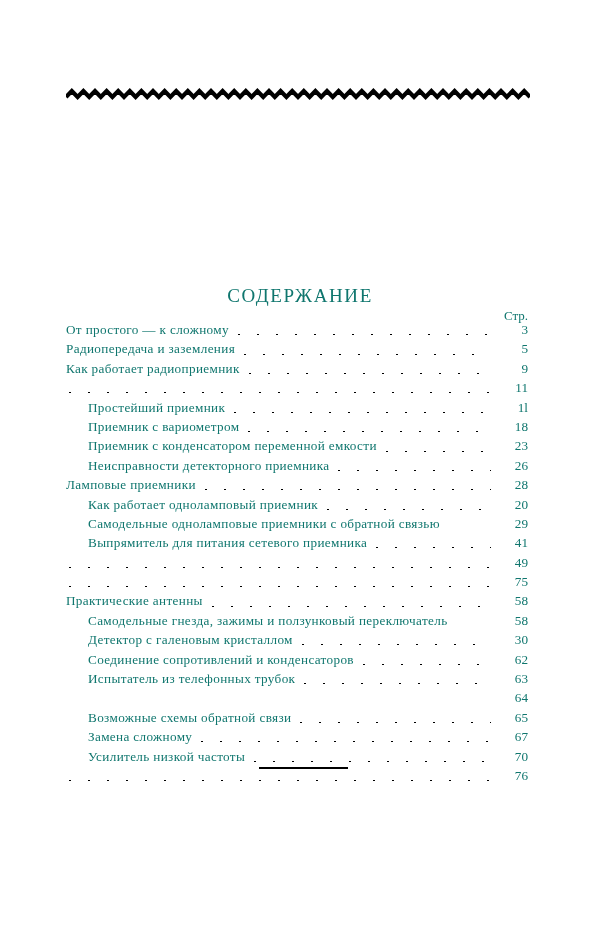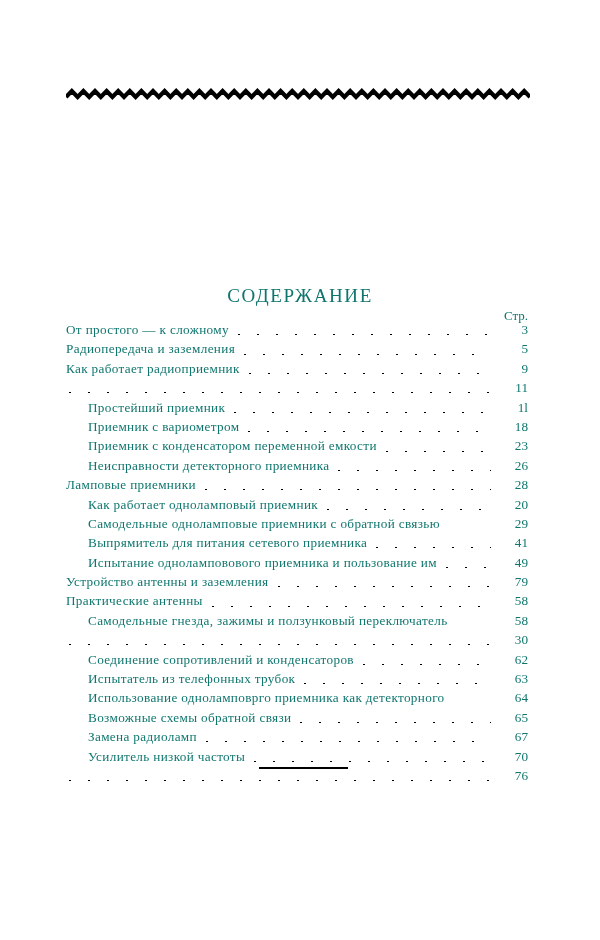--- a/index.html
+++ b/index.html
@@ -186,65 +186,63 @@
         <span class="toc-label">Самодельные одноламповые приемники с обратной связью</span>
         <span class="toc-leader"></span>
         <span class="toc-page">29</span>
       </div>
       <div class="toc-row level-2">
         <span class="toc-label">Выпрямитель для питания сетевого приемника</span>
         <span class="toc-leader"></span>
         <span class="toc-page">41</span>
       </div>
       <div class="toc-row level-2">
-        <span class="toc-label">Испытание одноламповового приемника и пользование им</span>
         <span class="toc-leader"></span>
         <span class="toc-page">49</span>
       </div>
       <div class="toc-row level-1">
-        <span class="toc-label">Устройство антенны   и заземления</span>
-        <span class="toc-leader"></span>
-        <span class="toc-page">79</span>
+        <span class="toc-leader"></span>
+        <span class="toc-page">75</span>
       </div>
       <div class="toc-row level-1">
         <span class="toc-label">Практические антенны</span>
         <span class="toc-leader"></span>
         <span class="toc-page">58</span>
       </div>
       <div class="toc-row level-2 no-leader">
         <span class="toc-label">Самодельные гнезда, зажимы и ползунковый переключатель</span>
         <span class="toc-leader"></span>
         <span class="toc-page">58</span>
       </div>
       <div class="toc-row level-2">
+        <span class="toc-label">Детектор с галеновым   кристаллом</span>
         <span class="toc-leader"></span>
         <span class="toc-page">30</span>
       </div>
       <div class="toc-row level-2">
         <span class="toc-label">Соединение сопротивлений  и  конденсаторов</span>
         <span class="toc-leader"></span>
         <span class="toc-page">62</span>
       </div>
       <div class="toc-row level-2">
         <span class="toc-label">Испытатель из телефонных трубок</span>
         <span class="toc-leader"></span>
         <span class="toc-page">63</span>
       </div>
       <div class="toc-row level-2 no-leader">
-        <span class="toc-label">Использование одноламповрго приемника как детекторного</span>
         <span class="toc-leader"></span>
         <span class="toc-page">64</span>
       </div>
       <div class="toc-row level-2">
         <span class="toc-label">Возможные схемы обратной связи</span>
         <span class="toc-leader"></span>
         <span class="toc-page">65</span>
       </div>
       <div class="toc-row level-2">
-        <span class="toc-label">Замена радиоламп</span>
+        <span class="toc-label">Замена сложному</span>
         <span class="toc-leader"></span>
         <span class="toc-page">67</span>
       </div>
       <div class="toc-row level-2">
         <span class="toc-label">Усилитель низкой частоты</span>
         <span class="toc-leader"></span>
         <span class="toc-page">70</span>
       </div>
       <div class="toc-row level-2">
         <span class="toc-leader"></span>

